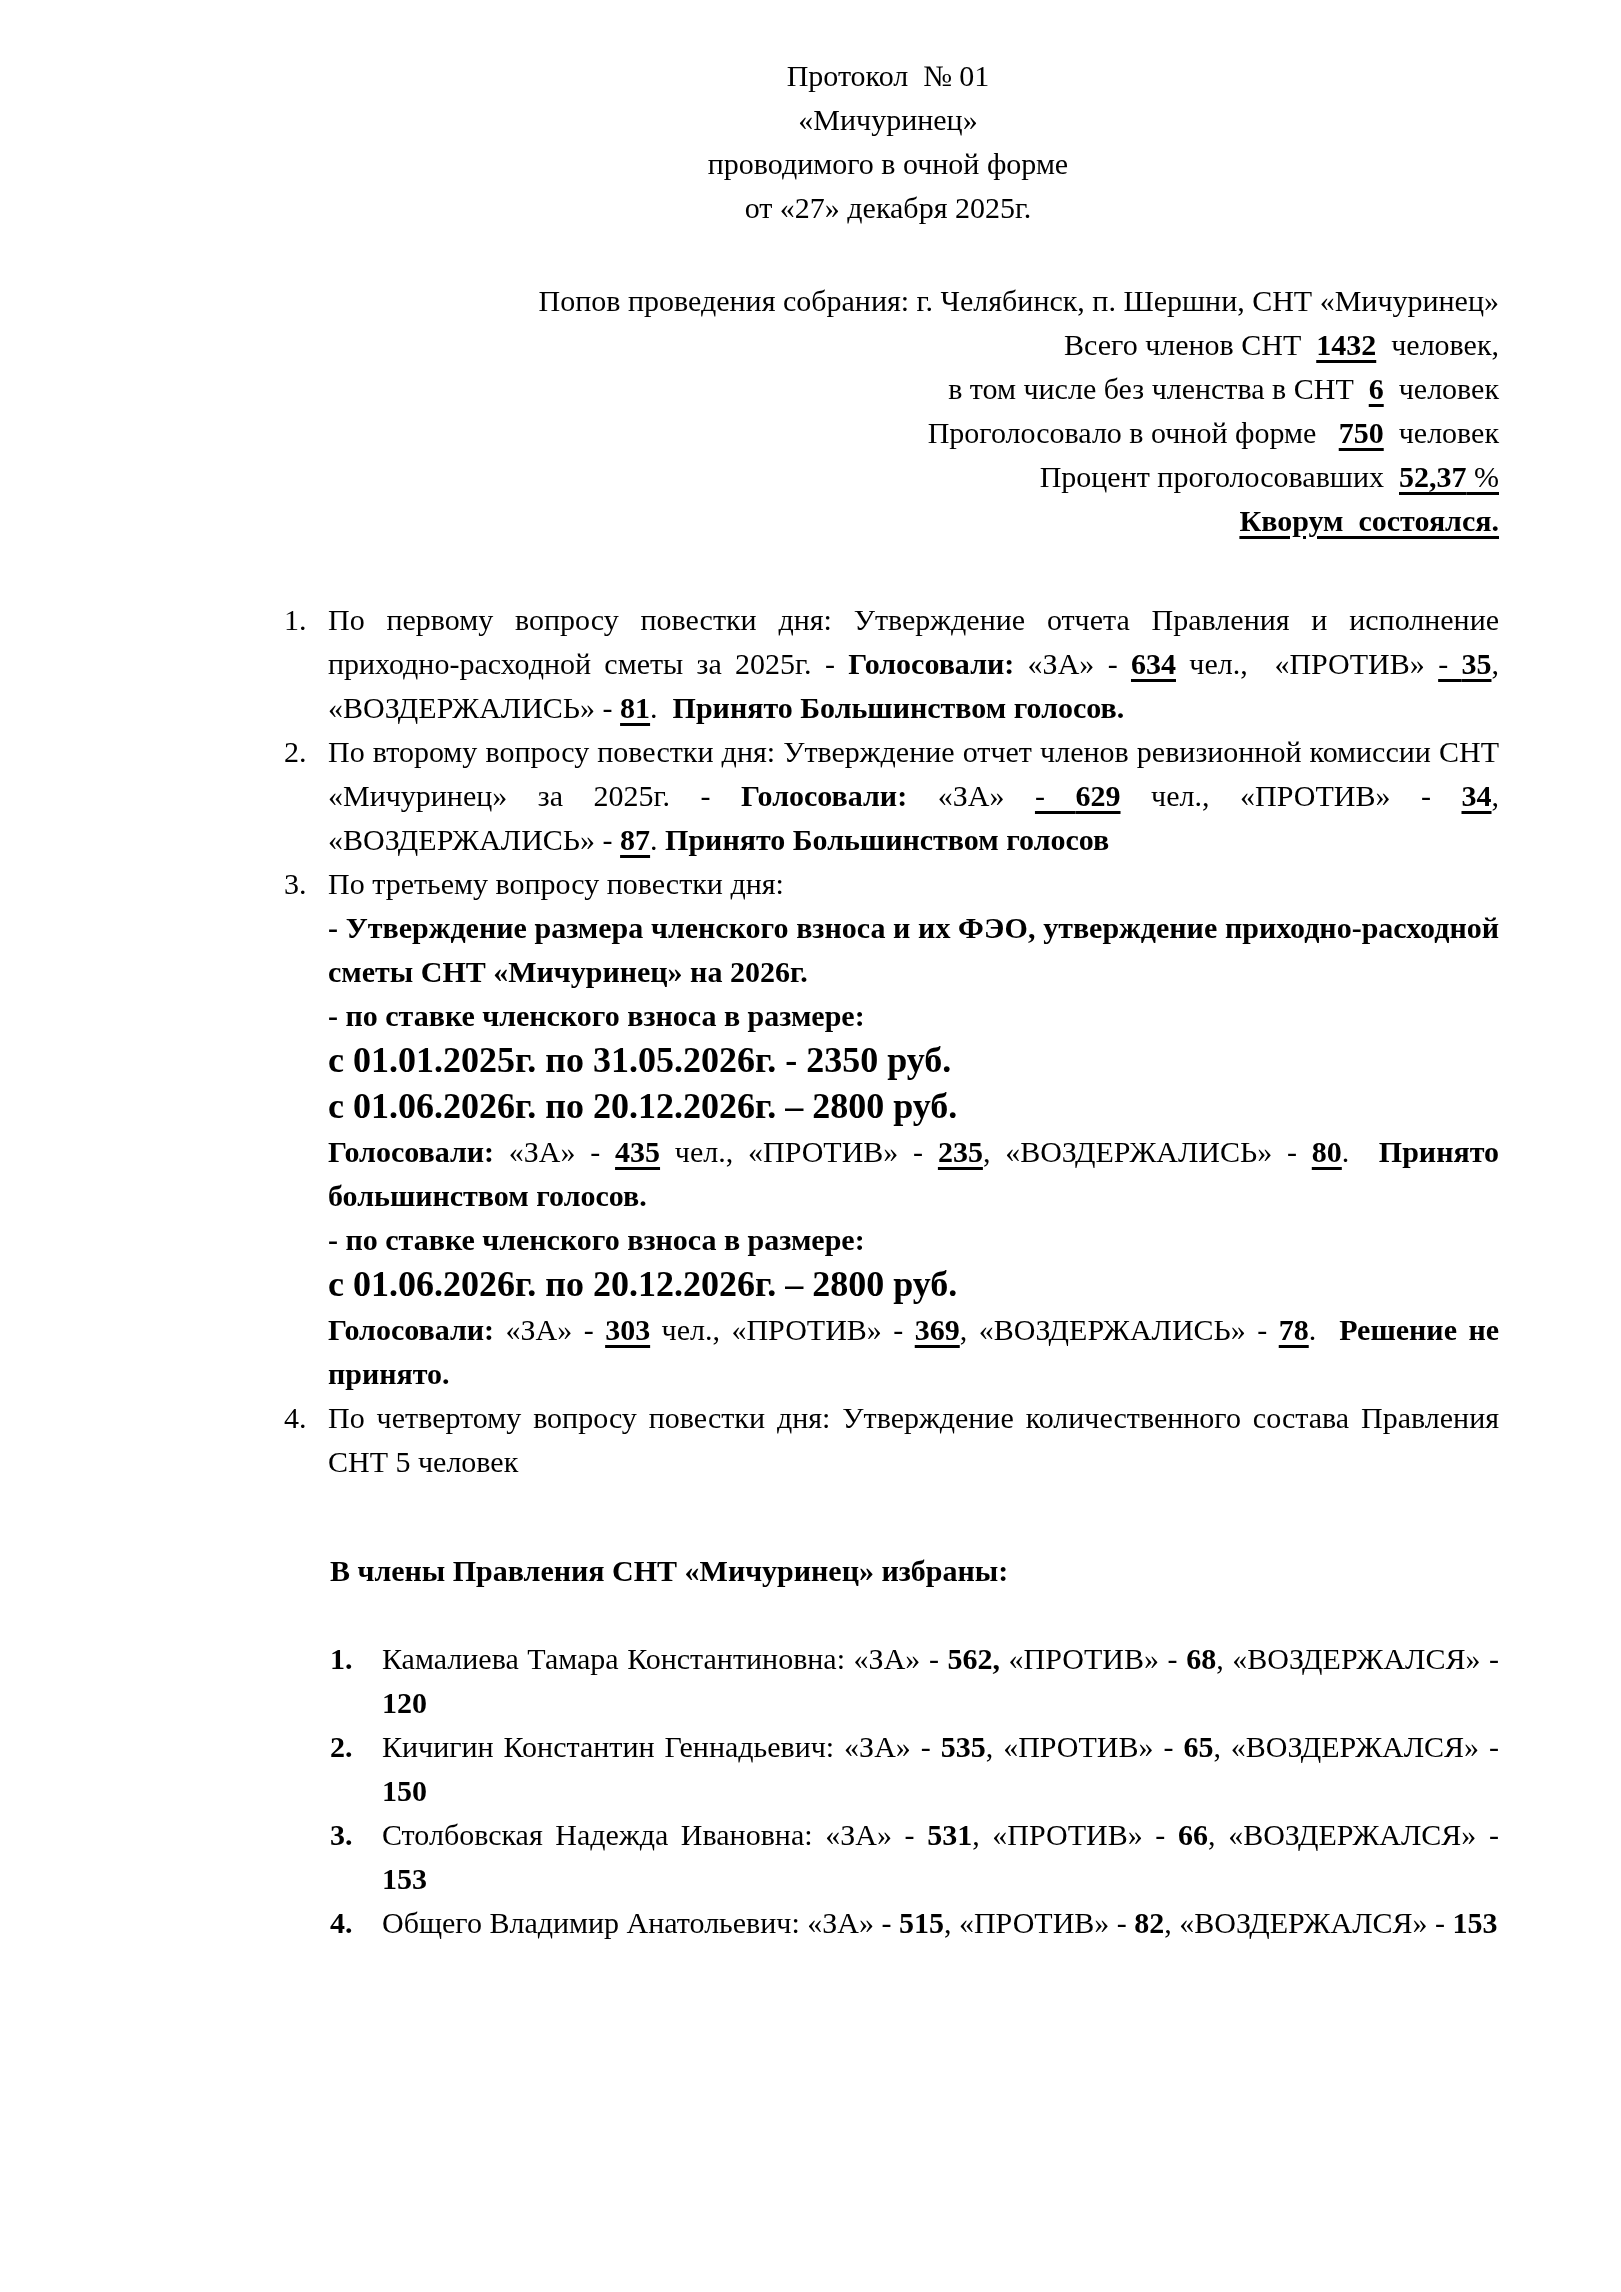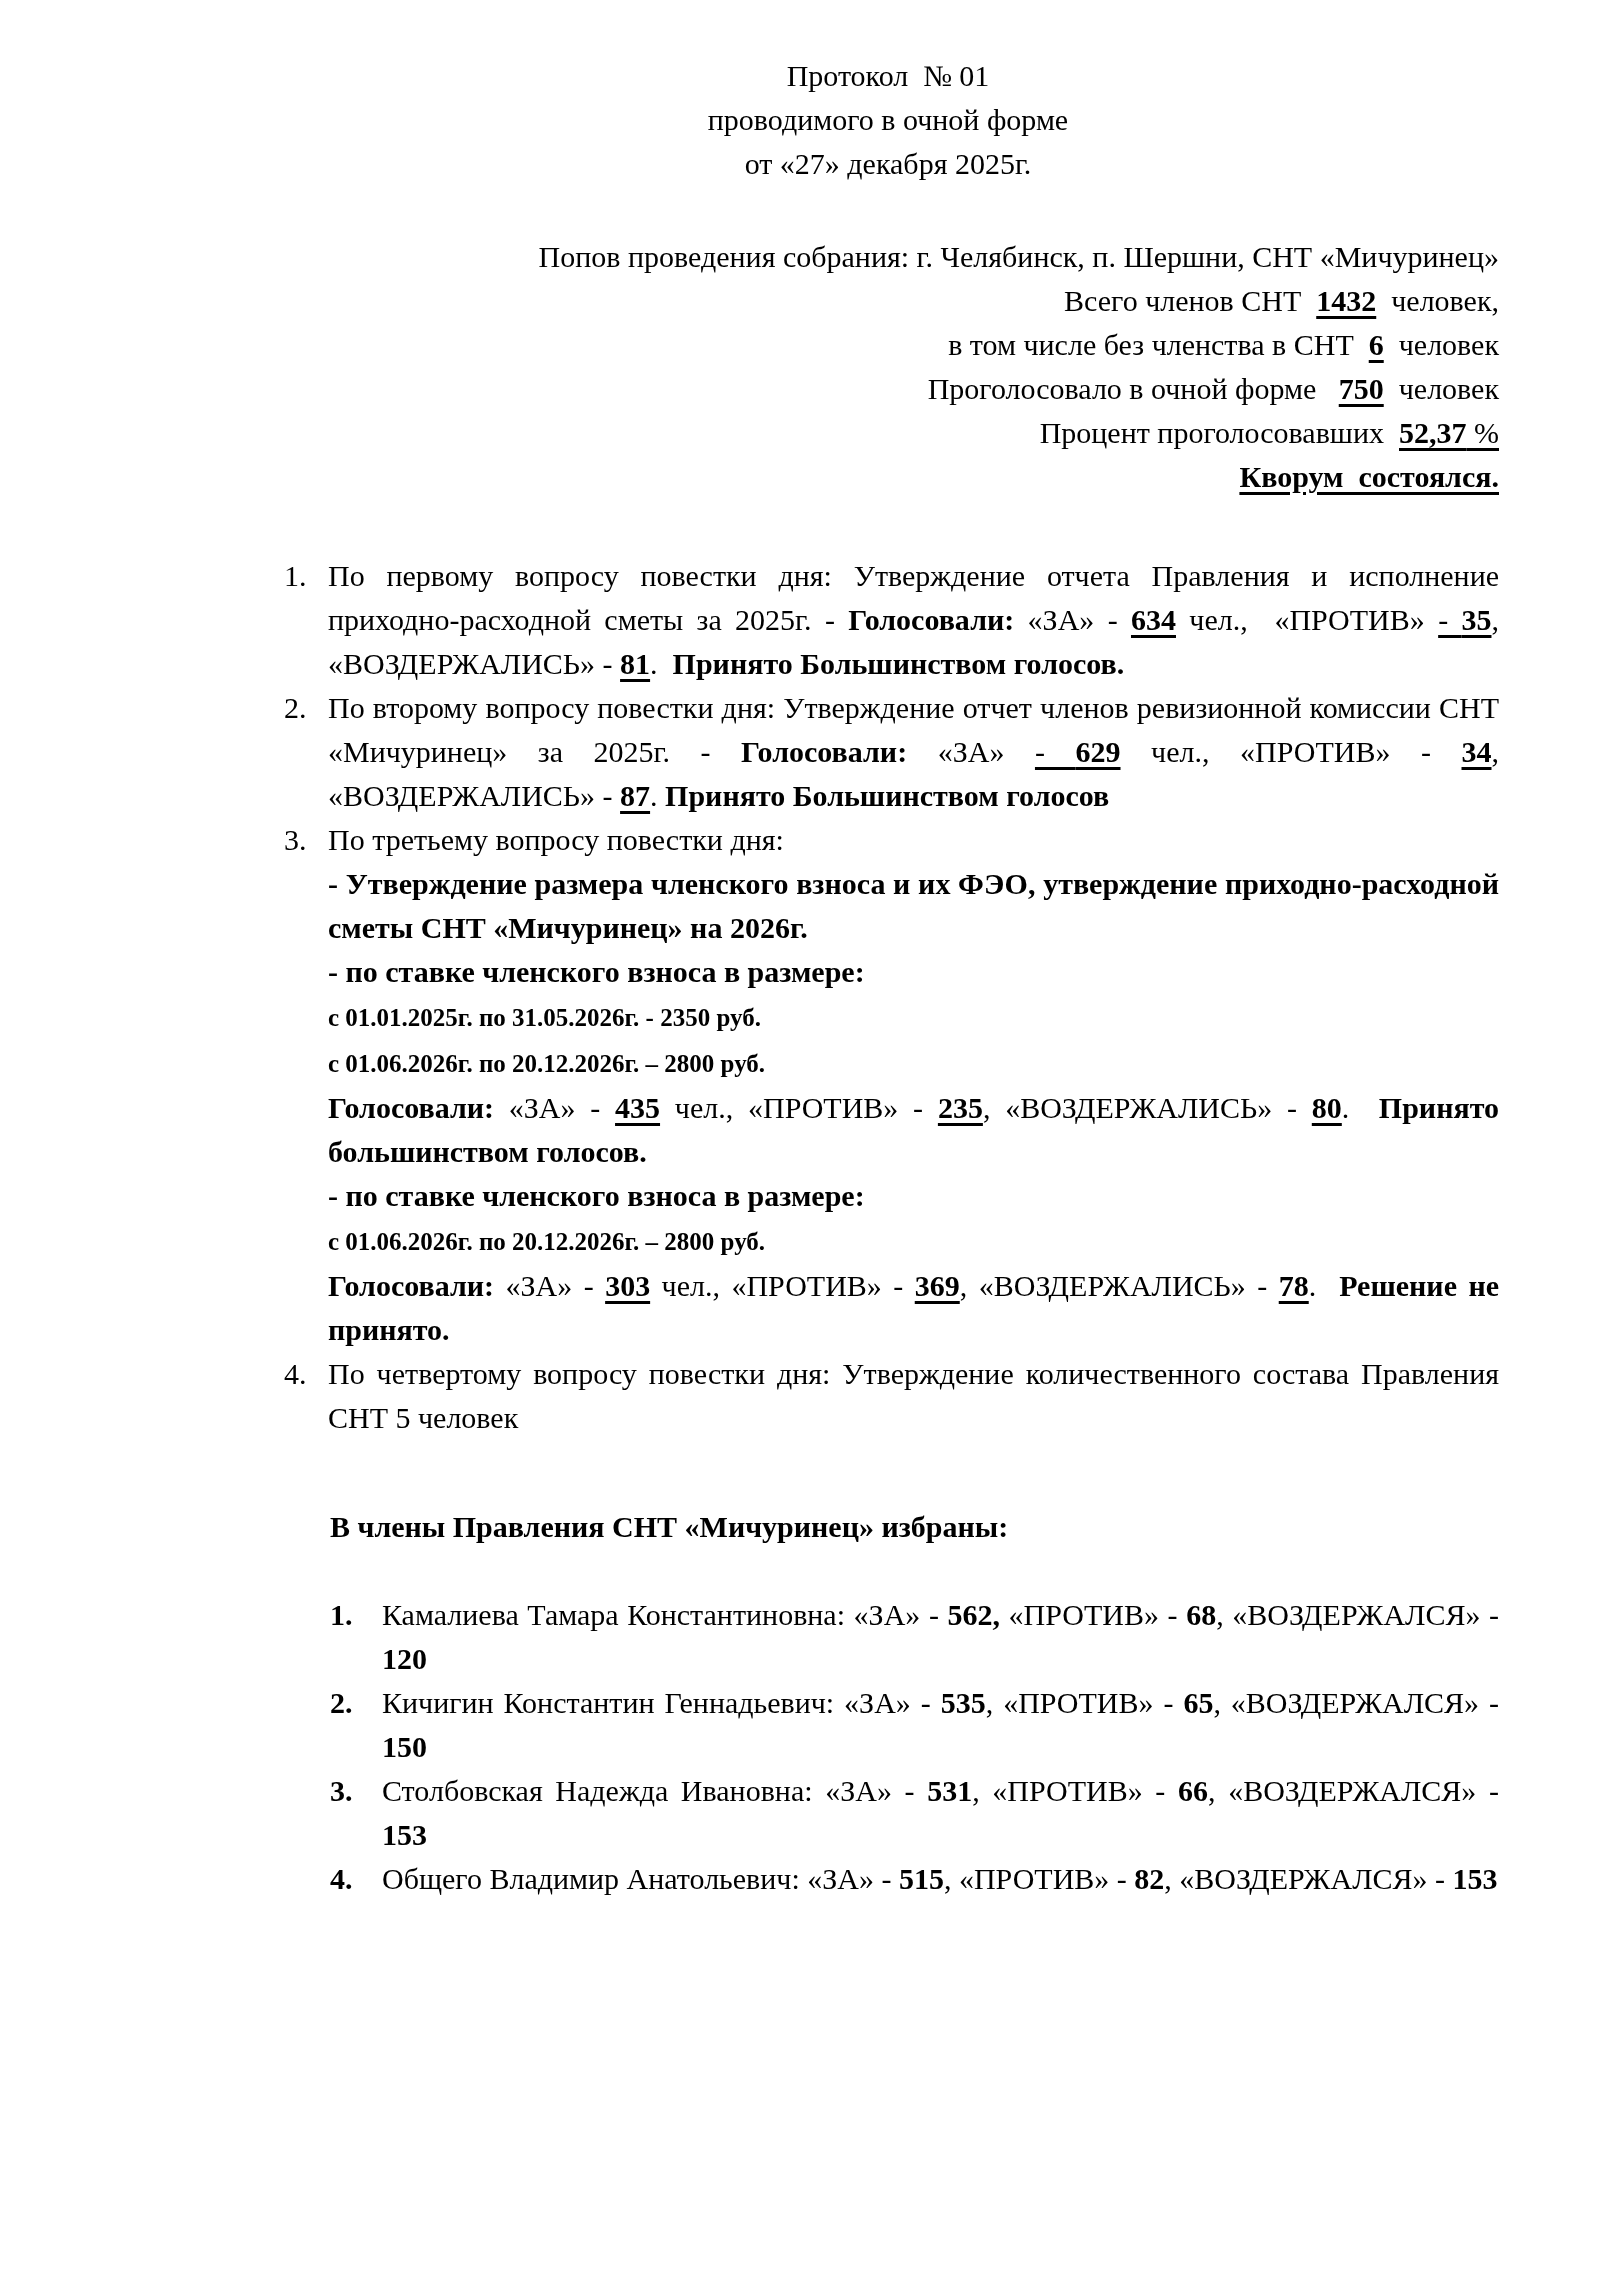--- a/index.html
+++ b/index.html
@@ -10,37 +10,38 @@
     font-family:"Liberation Serif","DejaVu Serif",serif;
     font-size:30px;line-height:44px;
     box-sizing:border-box;
     padding:54px 122px 0 277px;
     overflow:hidden;
   }
   .center{text-align:center;}
   .rightline{text-align:right;}
   .b{font-weight:bold;}
   .u{text-decoration:underline;text-decoration-thickness:2.5px;text-underline-offset:4.9px;}
-  .sm{font-size:25px;}
+  .sm{font-size:36px;}
   .summary-block{margin-top:49px;}
   .agenda-list{margin-top:55px;}
   .agenda-item{position:relative;padding-left:51px;text-align:justify;}
   .agenda-item .num{position:absolute;left:6.9px;top:0;}
   .para{text-align:justify;}
   .elected-heading{font-weight:bold;margin:65px 0 0 53px;}
   .member-list{margin-top:44px;}
   .member-item{position:relative;padding-left:105px;text-align:justify;}
   .member-item .num{position:absolute;left:53px;top:0;font-weight:bold;}
 </style>
 </head>
 <body>
 
 <div class="page">
   <div class="header-block" id="header-block">
       <div class="center">Протокол&nbsp; № 01</div>
+      <div class="center">«Мичуринец»</div>
       <div class="center">проводимого в очной форме</div>
       <div class="center">от «27» декабря 2025г.</div>
     </div>
   <div class="summary-block" id="summary-block">
       <div class="rightline"><span>Попов проведения собрания: г. Челябинск, п. Шершни, СНТ «Мичуринец»</span></div>
       <div class="rightline"><span>Всего членов СНТ&nbsp; </span><span class="b u ">1432</span><span>&nbsp; человек,</span></div>
       <div class="rightline"><span>в том числе без членства в СНТ&nbsp; </span><span class="b u ">6</span><span>&nbsp; человек</span></div>
       <div class="rightline"><span>Проголосовало в очной форме&nbsp;&nbsp; </span><span class="b u ">750</span><span>&nbsp; человек</span></div>
       <div class="rightline"><span>Процент проголосовавших&nbsp; </span><span class="b u ">52,37</span><span class="u ">&nbsp;%</span></div>
       <div class="rightline"><span class="b u ">Кворум&nbsp; состоялся.</span></div>

